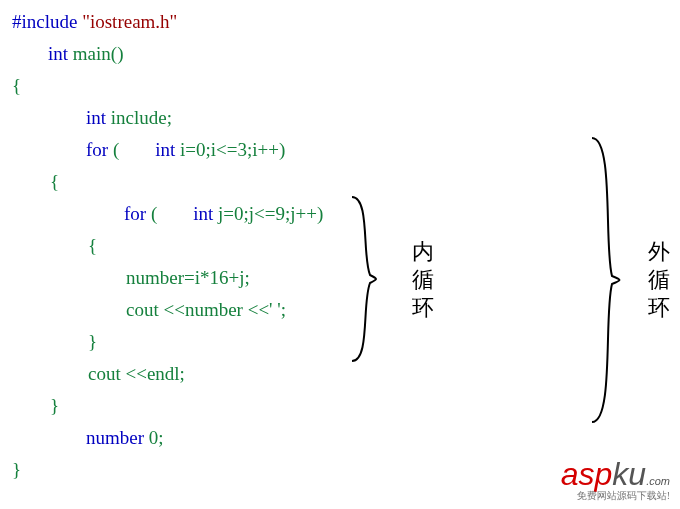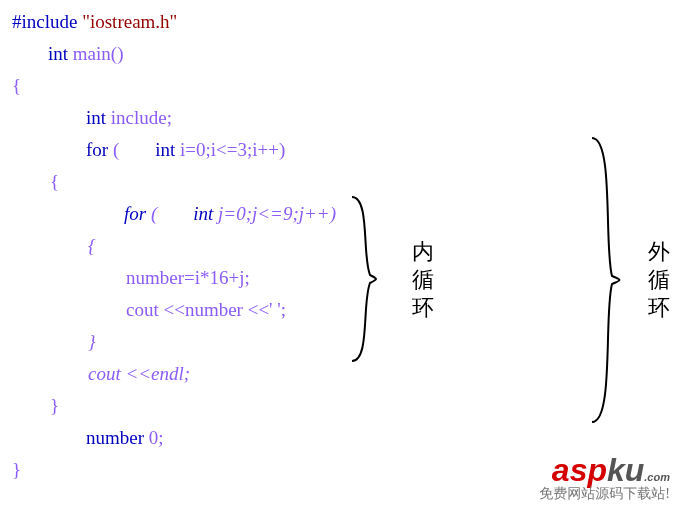--- a/index.html
+++ b/index.html
@@ -9,23 +9,23 @@
       background: #fff;
       font-family: "Times New Roman", serif;
       font-size: 19px;
       position: relative;
       padding: 6px 0 0 12px;
     }
     .code-line { line-height: 32px; height: 32px; white-space: pre; }
     .kw { color: #0000c0; margin-left: 36px; }
     .pp { color: #0000c0; }
     .str { color: #960000; }
-    .txt { color: #8b5cf6; }
+    .txt { color: #15803d; }
     .indent1 { padding-left: 38px; }
-    .indent2 { padding-left: 76px; font-style: italic; }
+    .indent2 { padding-left: 76px; }
     .indent3 { padding-left: 114px; }
 
     .brace-inner, .brace-outer {
       position: absolute;
       color: #000;
     }
     .brace-inner svg, .brace-outer svg { display: block; }
 
     .label-inner, .label-outer {
       position: absolute;
@@ -37,35 +37,35 @@
 
     .watermark {
       position: absolute;
       right: 10px;
       bottom: 8px;
       text-align: right;
       line-height: 1;
     }
     .wm-main {
       font-family: Arial, sans-serif;
-      font-weight: bold;
+      font-weight: normal;
       font-style: italic;
       font-size: 32px;
     }
     .wm-red { color: #d40000; }
     .wm-gray { color: #555; }
     .wm-com {
       font-family: Arial, sans-serif;
       font-size: 11px;
       color: #555;
       font-style: italic;
     }
     .wm-sub {
       font-family: "SimSun", "宋体", serif;
-      font-size: 14px;
+      font-size: 10px;
       color: #777;
       margin-top: 1px;
     }
   </style>
 </head>
 <body>
 
 <div class="code-line"><span class="pp">#include</span><span class="str"> "iostream.h"</span></div>
 <div class="code-line"><span class="kw">int</span><span class="txt"> main()</span></div>
 <div class="code-line"><span class="txt">{</span></div>

